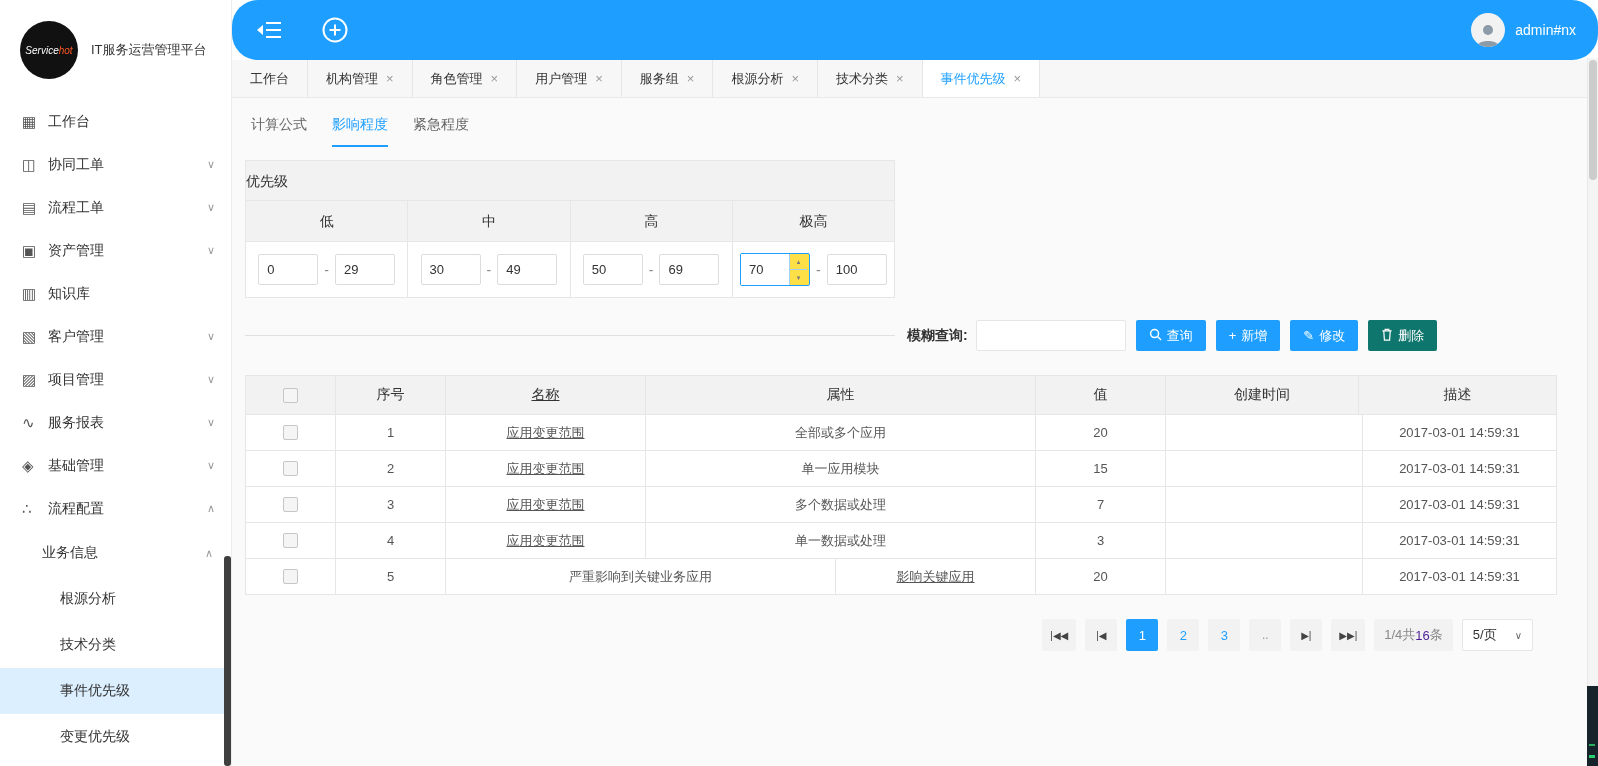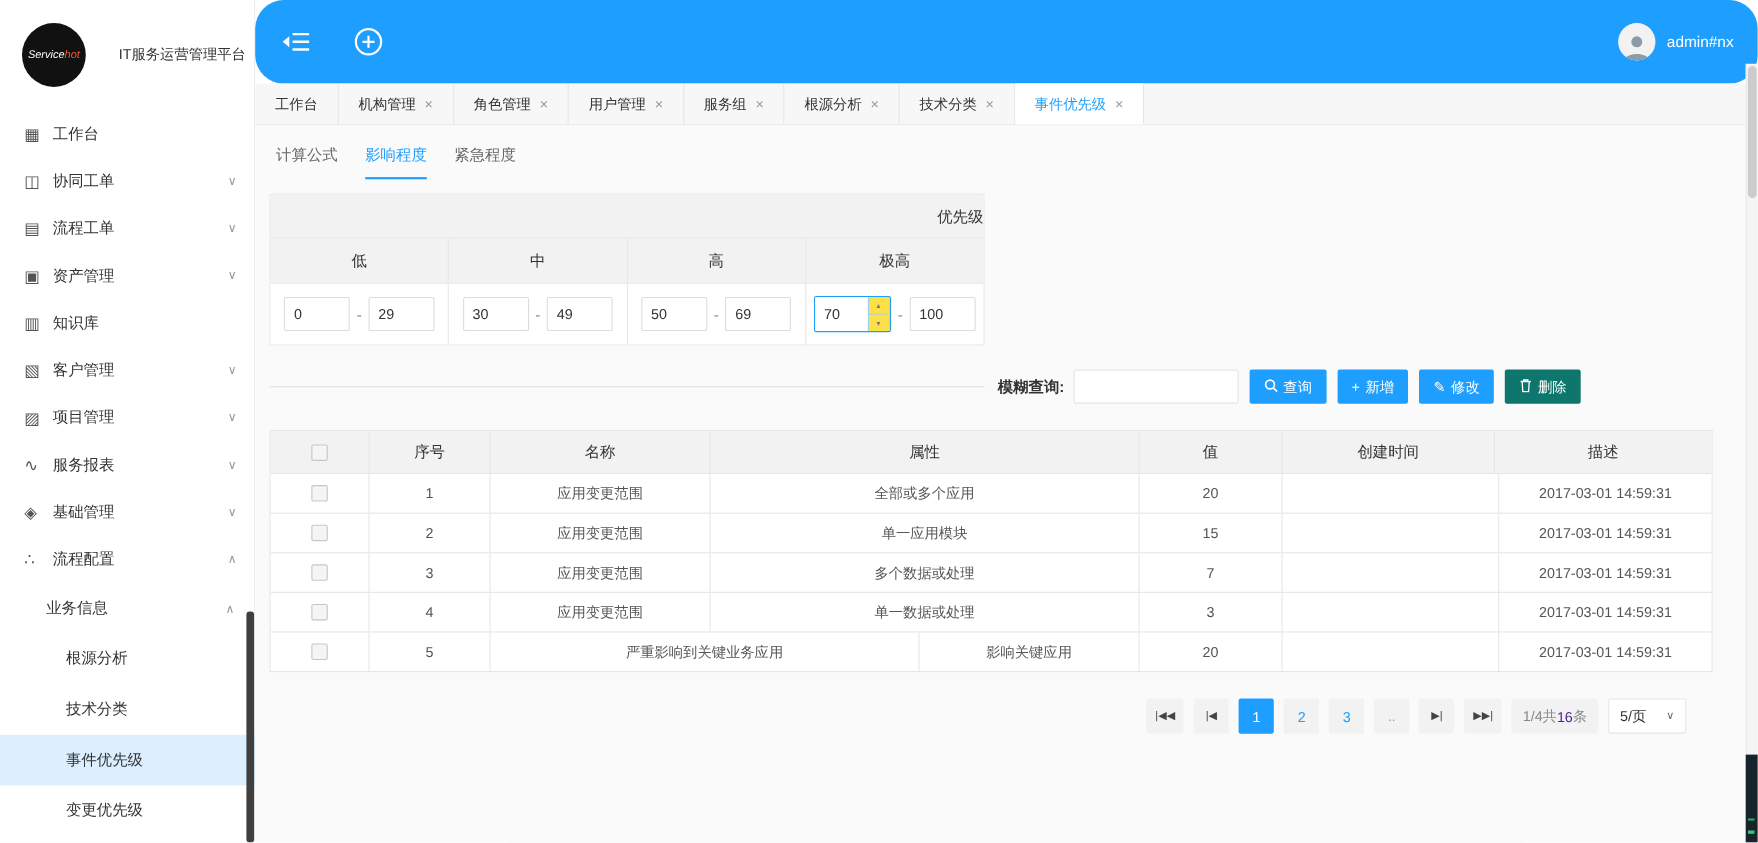--- a/index.html
+++ b/index.html
@@ -5,41 +5,41 @@
   * { box-sizing: border-box; margin: 0; padding: 0; }
   html,body { width:1598px; height:766px; overflow:hidden; }
   body {
     font-family: "Liberation Sans", "DejaVu Sans", sans-serif;
     font-size: 14px; color:#333; background:#fff;
   }
   .app { width:1598px; height:766px; display:flex; position:relative; overflow:hidden; }
 
   
   .sidebar { width:232px; flex-shrink:0; background:#fff; position:relative; border-right:1px solid #ededed; }
-  .logo-row { height:100px; display:flex; align-items:center; padding-left:20px; gap:30px; }
+  .logo-row { height:100px; display:flex; align-items:center; padding-left:20px; gap:13px; }
   .logo-circle { width:58px; height:58px; border-radius:50%; background:#111; color:#fff;
     display:flex; align-items:center; justify-content:center; font-size:10px; font-style:italic; flex-shrink:0; }
   .logo-circle .red { color:#ff5722; }
   .app-title { font-size:13px; color:#333; }
   .menu-item { height:43px; display:flex; align-items:center; padding:0 16px 0 22px; cursor:pointer; color:#333; }
   .menu-item .mi-icon { width:26px; font-size:15px; color:#555; }
   .menu-item .mi-label { flex:1; font-size:14px; }
   .menu-item .mi-chevron { font-size:11px; color:#999; }
   .menu-sub { height:46px; display:flex; align-items:center; padding:0 18px 0 42px; cursor:pointer; }
   .menu-sub .mi-label { flex:1; font-size:14px; }
   .menu-sub .mi-chevron { font-size:11px; color:#999; }
   .menu-leaf { height:46px; display:flex; align-items:center; padding-left:60px; font-size:14px;
     cursor:pointer; border-right:3px solid transparent; }
   .menu-leaf.active { background:#dcefff; border-right-color:#1e9fff; }
   .side-scroll-thumb { position:absolute; right:0; top:556px; width:7px; height:210px; background:#3f3f3f; border-radius:3px; }
 
   
   .main { flex:1; display:flex; flex-direction:column; position:relative; min-width:0; }
 
-  .topbar { height:76px; background:#1e9fff; display:flex; align-items:center; padding:0 22px; flex-shrink:0;border-radius:26px; }
+  .topbar { height:60px; background:#1e9fff; display:flex; align-items:center; padding:0 22px; flex-shrink:0;border-radius:26px; }
   .tb-icon { width:30px; height:30px; display:flex; align-items:center; justify-content:center; cursor:pointer; }
   .tb-icon + .tb-icon { margin-left:36px; }
   .tb-right { margin-left:auto; display:flex; align-items:center; gap:10px; }
   .avatar { width:34px; height:34px; border-radius:50%; background:#f2f2f2; overflow:hidden;
     display:flex; align-items:flex-end; justify-content:center; }
   .user-name { color:#fff; font-size:14px; }
 
   .tabbar { height:38px; background:#f7f7f7; display:flex; border-bottom:1px solid #e9e9e9; flex-shrink:0; }
   .tab { display:flex; align-items:center; gap:8px; padding:0 18px; font-size:13px; color:#333;
     border-right:1px solid #e6e6e6; cursor:pointer; white-space:nowrap; }
@@ -47,21 +47,21 @@
   .tab .close { font-size:13px; color:#999; cursor:pointer; }
 
   .content { flex:1; background:#fafafa; padding:0 41px 0 13px; position:relative; overflow:hidden; }
 
   .subtabs { display:flex; gap:25px; padding:18px 6px 0 6px; }
   .subtab { font-size:14px; color:#666; padding-bottom:11px; cursor:pointer; border-bottom:2px solid transparent; }
   .subtab.active { color:#1e9fff; border-bottom-color:#1e9fff; }
 
   
   .pt { width:650px; margin-top:13px; background:#fff; border:1px solid #e6e6e6; }
-  .pt-title { height:40px; line-height:40px; text-align:right; background:#f2f2f2; border-bottom:1px solid #e6e6e6; font-size:14px; }
+  .pt-title { height:40px; line-height:40px; text-align:left; background:#f2f2f2; border-bottom:1px solid #e6e6e6; font-size:14px; }
   .pt-heads { display:flex; background:#f2f2f2; border-bottom:1px solid #e6e6e6; }
   .pt-head { flex:1; height:40px; line-height:40px; text-align:center; font-size:14px; border-right:1px solid #e6e6e6; }
   .pt-head:last-child { border-right:none; }
   .pt-inputs { display:flex; background:#fff; }
   .pt-cell { flex:1; padding:11px 6px; display:flex; align-items:center; justify-content:center; gap:6px; border-right:1px solid #e6e6e6; }
   .pt-cell:last-child { border-right:none; }
   .range-input { width:60px; height:31px; border:1px solid #dcdcdc; border-radius:2px; padding:0 8px; font-size:13px; color:#333; outline:none; background:#fff; }
   .dash { color:#888; }
   .num-wrap { display:flex; width:70px; height:33px; border:1px solid #1e9fff; border-radius:2px; background:#fde047; overflow:hidden; }
   .num-wrap input { width:48px; border:none; outline:none; padding:0 8px; font-size:13px; color:#333; }
@@ -82,21 +82,21 @@
 
   
   .grid { width:1312px; margin-top:24px; background:#fff; border:1px solid #e6e6e6; }
   .g-row { display:flex; height:36px; align-items:stretch; }
   .g-row.head { height:38px; background:#f2f2f2; }
   .g-row + .g-row { border-top:1px solid #e6e6e6; }
   .g-cell { display:flex; align-items:center; justify-content:center; font-size:13px; color:#555;
     border-right:1px solid #e6e6e6; overflow:hidden; white-space:nowrap; }
   .g-cell:last-child { border-right:none; }
   .g-row.head .g-cell { font-size:14px; color:#333; }
-  .c0 { width:90px; } .c1 { width:110px; } .c2 { width:200px; } .c3 { width:390px; }
+  .c0 { width:90px; } .c1 { width:110px; } .c2 { width:200px;text-decoration:underline; } .c3 { width:390px; }
   .c4 { width:130px; } .c5 { width:197px; } .c6 { flex:1; }
   .checkbox { width:15px; height:15px; border:1px solid #c6c6c6; background:#f5f5f5; border-radius:2px; cursor:pointer; }
 
   
   .pager { display:flex; justify-content:flex-end; align-items:center; gap:9px; margin-top:24px; padding-right:24px; }
   .pg { min-width:32px; height:32px; padding:0 8px; background:#f2f2f2; border-radius:2px;
     display:flex; align-items:center; justify-content:center; font-size:10px; color:#444; cursor:pointer; }
   .pg.num { font-size:13px; color:#1e9fff; }
   .pg.num.active { background:#1e9fff; color:#fff; }
   .pg.dots { color:#999; font-size:12px; }

